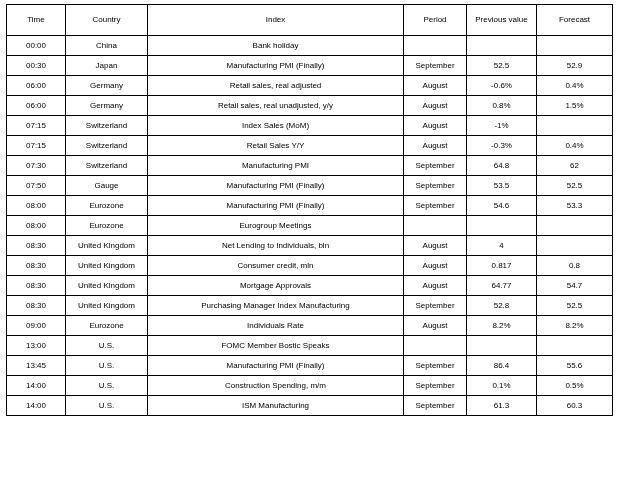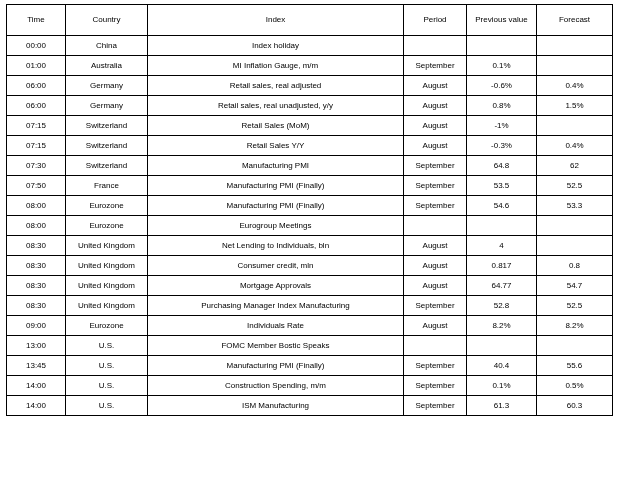--- a/index.html
+++ b/index.html
@@ -99,50 +99,50 @@
     </thead>
     <tbody id="calendar-body">
         <tr>
           <td>
             <span class="cell-text">00:00</span>
           </td>
           <td>
             <span class="cell-text">China</span>
           </td>
           <td>
-            <span class="cell-text">Index holiday</span>
-          </td>
-          <td>
-            <span class="cell-text"></span>
-          </td>
-          <td>
-            <span class="cell-text"></span>
-          </td>
-          <td>
-            <span class="cell-text"></span>
-          </td>
-        </tr>
-        <tr>
-          <td>
-            <span class="cell-text">01:00</span>
-          </td>
-          <td>
-            <span class="cell-text">Australia</span>
-          </td>
-          <td>
-            <span class="cell-text">MI Inflation Gauge, m/m</span>
-          </td>
-          <td>
-            <span class="cell-text">September</span>
-          </td>
-          <td>
-            <span class="cell-text">0.1%</span>
-          </td>
-          <td>
-            <span class="cell-text"></span>
+            <span class="cell-text">Bank holiday</span>
+          </td>
+          <td>
+            <span class="cell-text"></span>
+          </td>
+          <td>
+            <span class="cell-text"></span>
+          </td>
+          <td>
+            <span class="cell-text"></span>
+          </td>
+        </tr>
+        <tr>
+          <td>
+            <span class="cell-text">00:30</span>
+          </td>
+          <td>
+            <span class="cell-text">Japan</span>
+          </td>
+          <td>
+            <span class="cell-text">Manufacturing PMI (Finally)</span>
+          </td>
+          <td>
+            <span class="cell-text">September</span>
+          </td>
+          <td>
+            <span class="cell-text">52.5</span>
+          </td>
+          <td>
+            <span class="cell-text">52.9</span>
           </td>
         </tr>
         <tr>
           <td>
             <span class="cell-text">06:00</span>
           </td>
           <td>
             <span class="cell-text">Germany</span>
           </td>
           <td>
@@ -179,21 +179,21 @@
           </td>
         </tr>
         <tr>
           <td>
             <span class="cell-text">07:15</span>
           </td>
           <td>
             <span class="cell-text">Switzerland</span>
           </td>
           <td>
-            <span class="cell-text">Retail Sales (MoM)</span>
+            <span class="cell-text">Index Sales (MoM)</span>
           </td>
           <td>
             <span class="cell-text">August</span>
           </td>
           <td>
             <span class="cell-text">-1%</span>
           </td>
           <td>
             <span class="cell-text"></span>
           </td>
@@ -236,21 +236,21 @@
           </td>
           <td>
             <span class="cell-text">62</span>
           </td>
         </tr>
         <tr>
           <td>
             <span class="cell-text">07:50</span>
           </td>
           <td>
-            <span class="cell-text">France</span>
+            <span class="cell-text">Gauge</span>
           </td>
           <td>
             <span class="cell-text">Manufacturing PMI (Finally)</span>
           </td>
           <td>
             <span class="cell-text">September</span>
           </td>
           <td>
             <span class="cell-text">53.5</span>
           </td>
@@ -425,21 +425,21 @@
           <td>
             <span class="cell-text">U.S.</span>
           </td>
           <td>
             <span class="cell-text">Manufacturing PMI (Finally)</span>
           </td>
           <td>
             <span class="cell-text">September</span>
           </td>
           <td>
-            <span class="cell-text">40.4</span>
+            <span class="cell-text">86.4</span>
           </td>
           <td>
             <span class="cell-text">55.6</span>
           </td>
         </tr>
         <tr>
           <td>
             <span class="cell-text">14:00</span>
           </td>
           <td>

